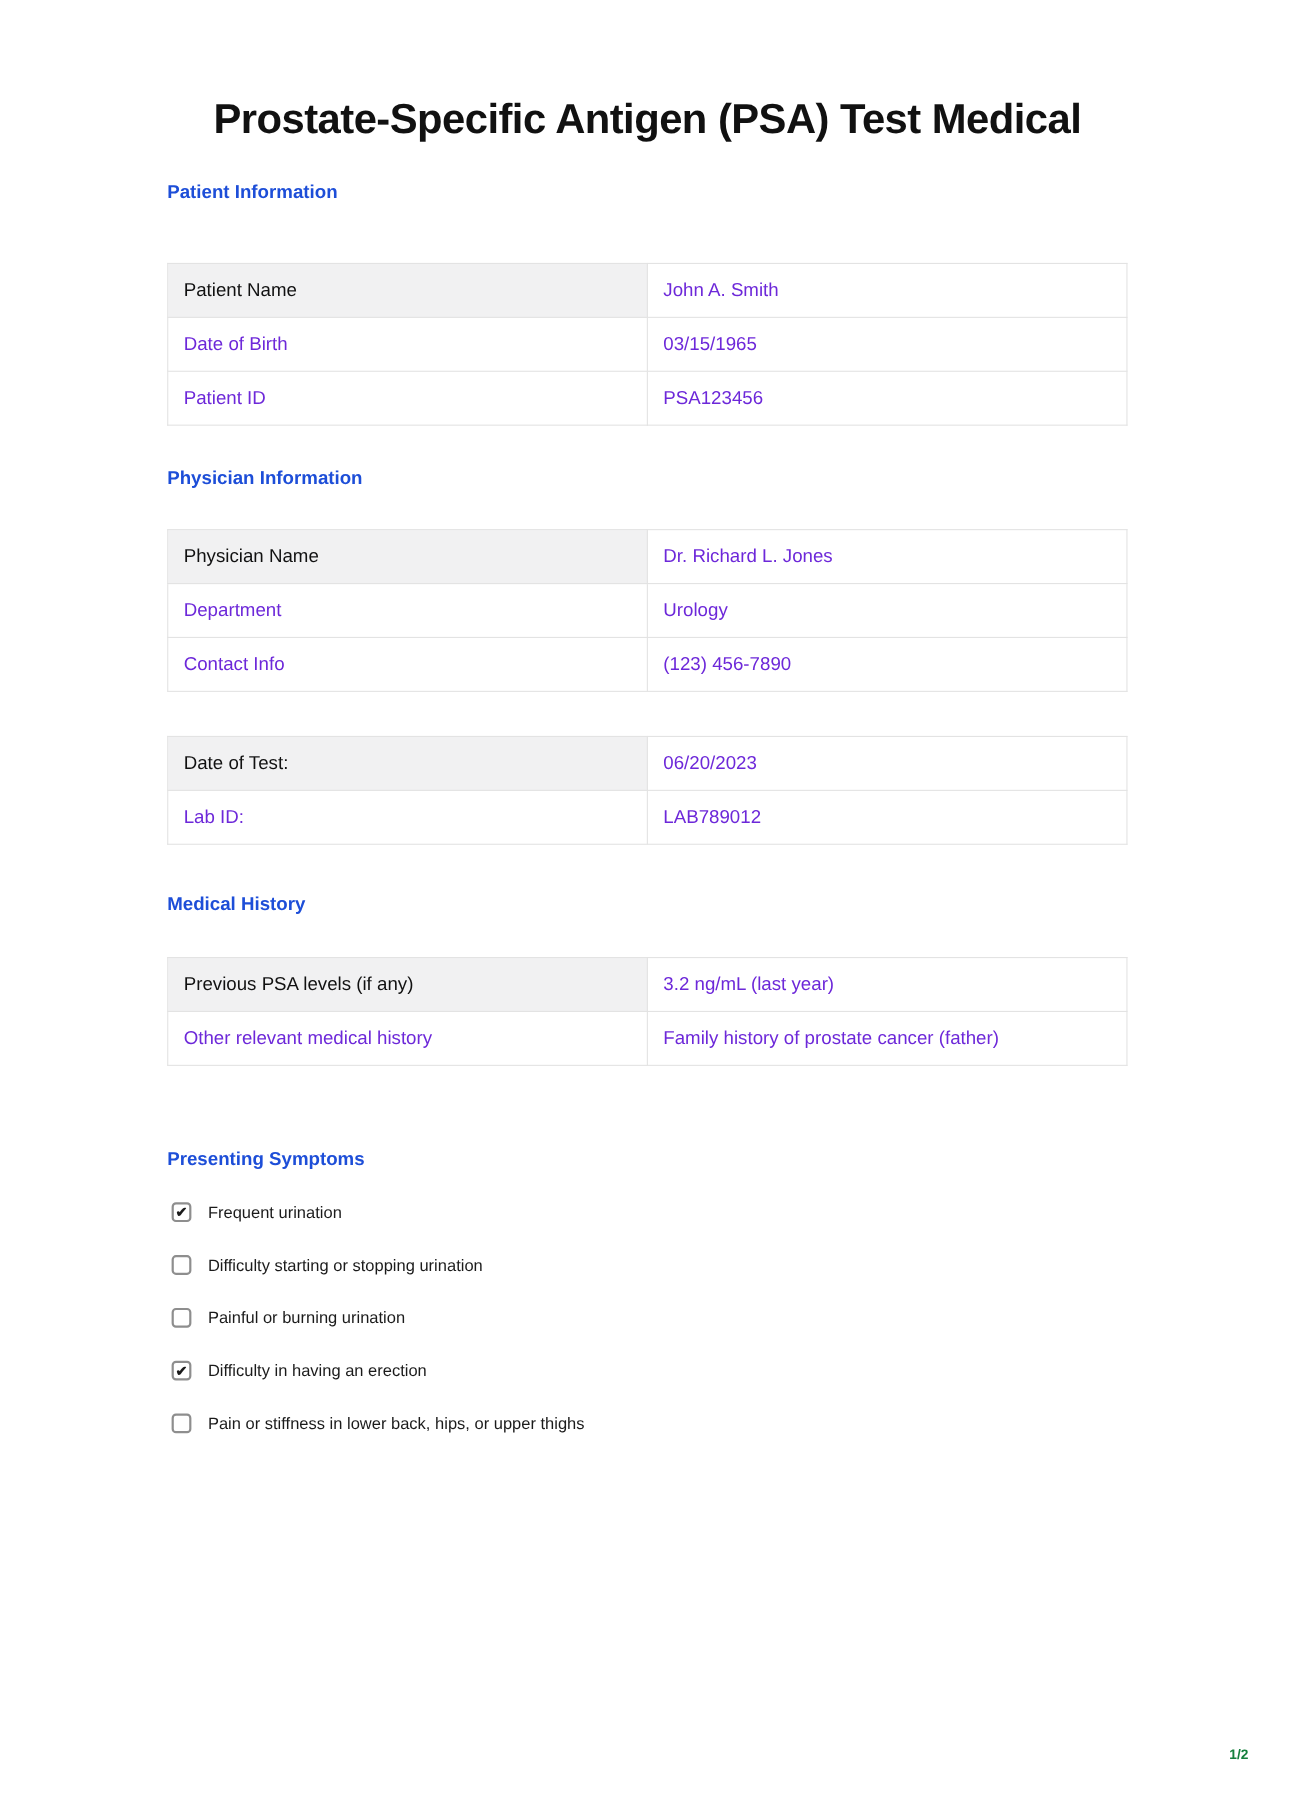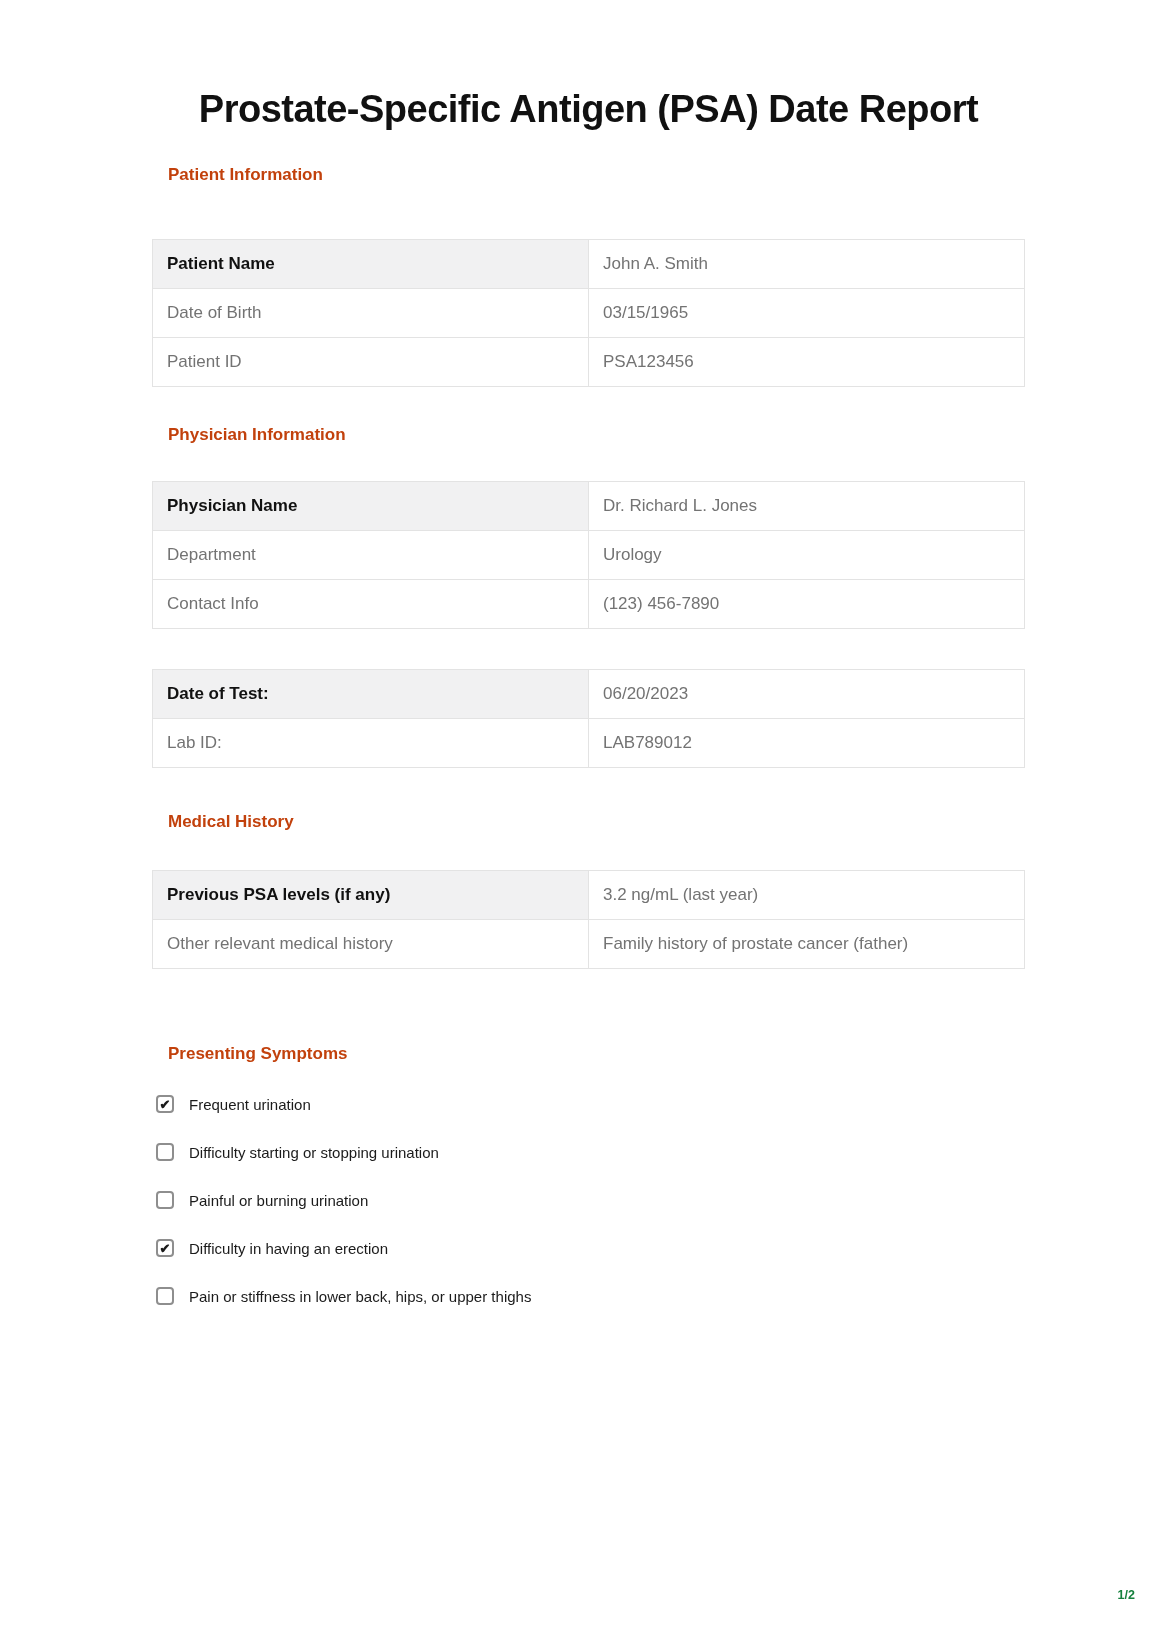--- a/index.html
+++ b/index.html
@@ -19,24 +19,24 @@
   .doc-title {
     margin: 0;
     padding-top: 88px;
     font-size: 38px;
     font-weight: bold;
     text-align: center;
     letter-spacing: -0.5px;
     color: #111111;
   }
   .section-heading {
-    margin: 16px;
+    margin: 0;
     font-size: 17px;
     font-weight: bold;
-    color: #c2410c;
+    color: #1d4ed8;
   }
   .h-patient   { margin-top: 34px; }
   .h-physician { margin-top: 38px; }
   .h-test      { margin-top: 42px; }
   .h-medical   { margin-top: 44px; }
   .h-symptoms  { margin-top: 75px; }
 
   table.data-table {
     width: 100%;
     border-collapse: collapse;
@@ -47,26 +47,26 @@
   .t-test      { margin-top: 40px; }
   .t-medical   { margin-top: 38px; }
 
   table.data-table td {
     width: 50%;
     border: 1px solid #e3e3e3;
     padding: 14px 14px;
     font-size: 17px;
     line-height: 20px;
     vertical-align: middle;
-    color: #737373;
+    color: #6d28d9;
     word-wrap: break-word;
   }
   table.data-table tr.header-row td.label-cell {
     background: #f1f1f2;
-    font-weight: bold;
+    font-weight: normal;
     color: #111111;
   }
   td.label-cell { color: #1b1b1b; }
   td.value-cell { color: #1b1b1b; }
 
   .checklist { margin-top: 14px; }
   .check-item {
     display: flex;
     align-items: center;
     height: 48px;
@@ -106,21 +106,21 @@
     color: #15803d;
     font-weight: bold;
   }
 </style>
 </head>
 <body>
 
 <div class="page">
   <div class="content">
 
-    <h1 class="doc-title">Prostate-Specific Antigen (PSA) Date Report</h1>
+    <h1 class="doc-title">Prostate-Specific Antigen (PSA) Test Medical</h1>
 
     <h2 class="section-heading h-patient">Patient Information</h2>
     <table class="data-table t-patient">
       <tbody>
         <tr class="header-row">
           <td class="label-cell">Patient Name</td>
           <td class="value-cell">John A. Smith</td>
         </tr>
         <tr>
           <td class="label-cell">Date of Birth</td>

